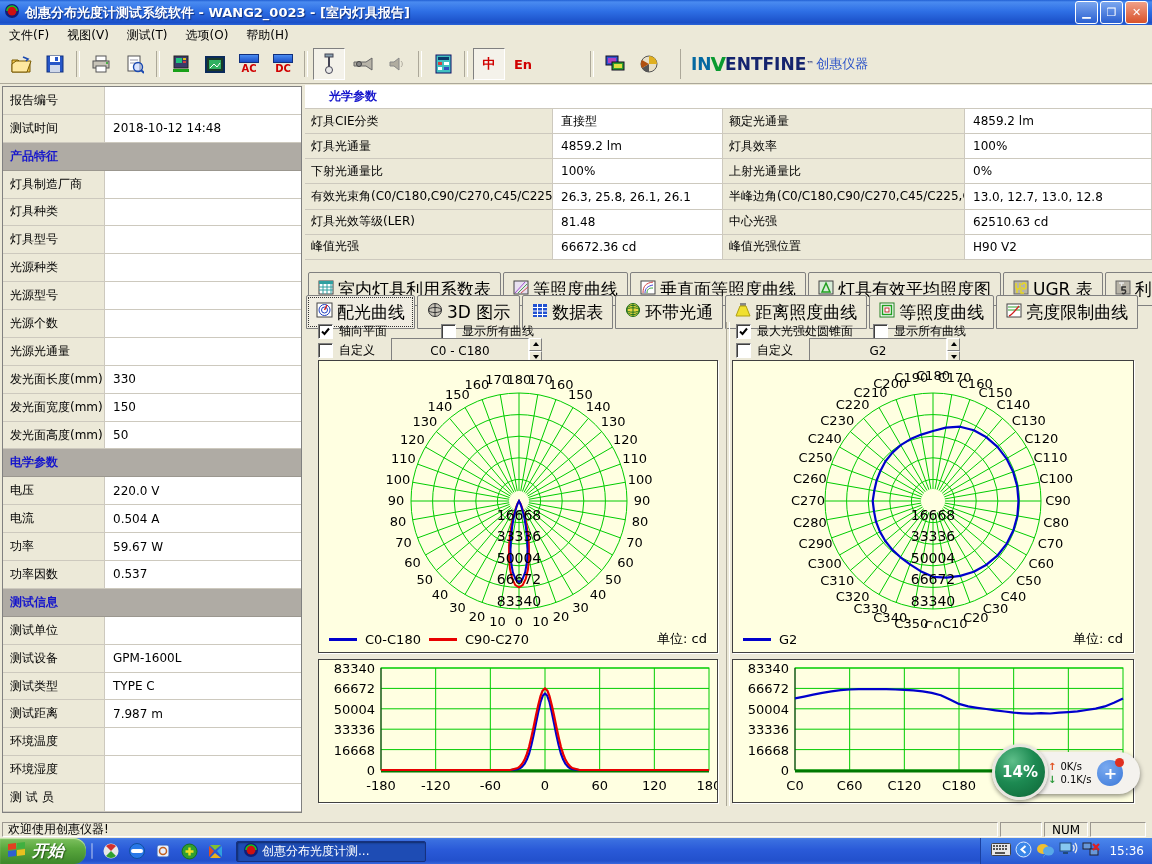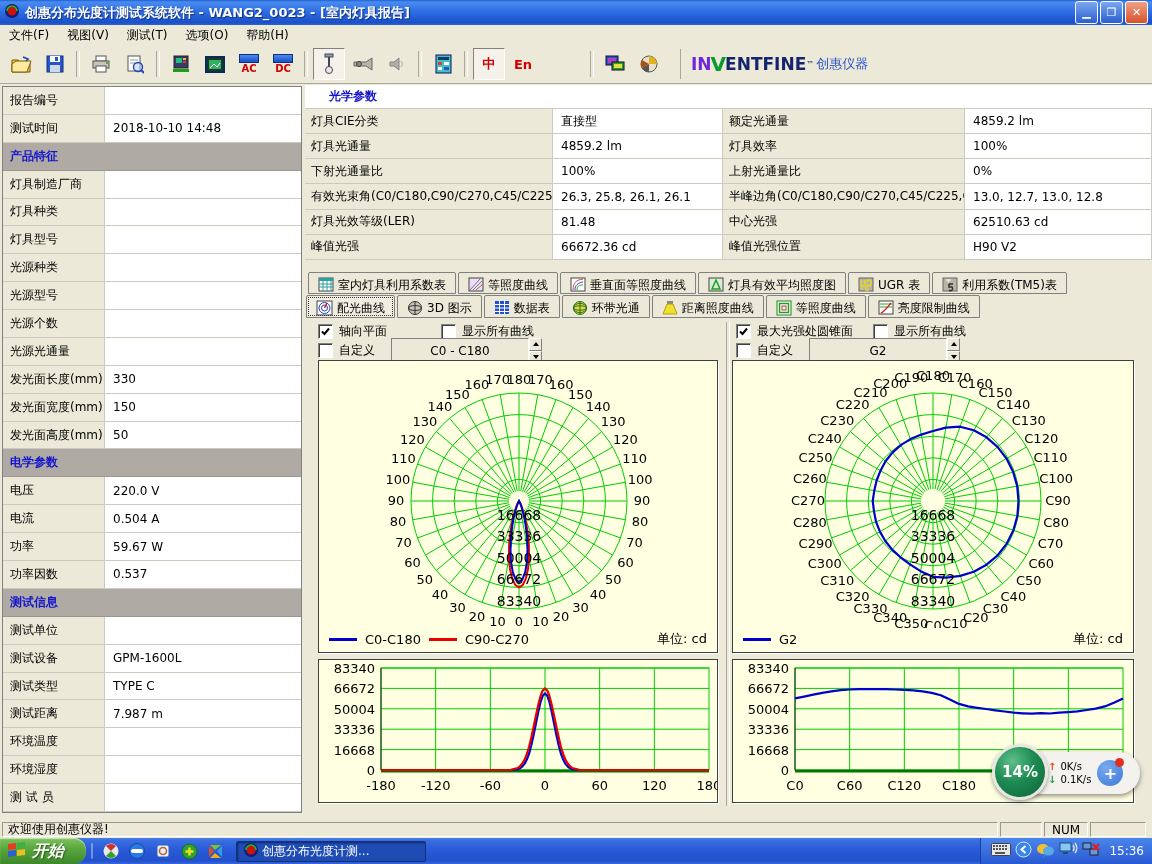--- a/index.html
+++ b/index.html
@@ -27,21 +27,21 @@
     background:transparent;border:1px solid transparent;margin:0 1px;position:relative;}
   .tbtn.pressed{border-color:#808080 #fff #fff #808080;background:#F4F2EA;}
   .tsep{width:2px;height:26px;border-left:1px solid #aca899;border-right:1px solid #fff;margin:0 4px;}
   .langtxt{color:#d00000;font-weight:bold;font-size:13px;}
   .acdc{display:flex;flex-direction:column;align-items:center;line-height:1;}
   .acdc .bar{width:18px;height:7px;background:linear-gradient(180deg,#4a8bf0,#1b50c8);
     border:1px solid #10307e;margin-bottom:1px;}
   .acdc .t{color:#d00000;font-weight:bold;font-size:10px;}
   #brandbox{margin-left:14px;height:30px;display:flex;align-items:center;padding:0 10px;
     border-left:1px solid #aca899;}
-  #brandbox .b1{color:#6d28d9;font-weight:bold;font-size:17px;letter-spacing:0;}
+  #brandbox .b1{color:#0369a1;font-weight:bold;font-size:17px;letter-spacing:0;}
   #brandbox .bv{color:#0a9a30;font-weight:bold;font-size:20px;margin:0 -1px;}
   #brandbox .b2{color:#15246e;font-weight:bold;font-size:17px;}
   #brandbox .btm{color:#15246e;font-size:8px;vertical-align:super;}
   #brandbox .bcn{color:#2a52c8;font-size:13px;margin-left:2px;}
   
   #left-table{position:absolute;left:2px;top:86px;width:300px;height:727px;background:#fff;
     display:grid;grid-template-columns:102px 1fr;grid-auto-rows:1fr;
     border:1px solid #808080;box-sizing:border-box;}
   .lt-lbl{background:#ECE9D8;border-right:1px solid #cdc9be;border-bottom:1px solid #cdc9be;
     display:flex;align-items:center;padding-left:7px;}
@@ -55,22 +55,22 @@
   #opt-table{position:absolute;left:305px;top:109px;width:847px;height:151px;
     display:grid;grid-template-columns:248px 170px 242px 187px;grid-auto-rows:1fr;background:#fff;}
   .ot-lbl{background:#ECE9D8;border-right:1px solid #cdc9be;border-bottom:1px solid #cdc9be;
     display:flex;align-items:center;padding-left:6px;white-space:nowrap;overflow:hidden;}
   .ot-val{background:#fff;border-right:1px solid #cdc9be;border-bottom:1px solid #cdc9be;
     display:flex;align-items:center;padding-left:8px;white-space:nowrap;overflow:hidden;}
   
   .tabsrow{position:absolute;display:flex;gap:2px;}
   #tabs1{left:308px;top:272px;height:22px;}
   #tabs2{left:306px;top:295px;height:23px;}
-  .tab{display:flex;gap:4px;padding:4px 9px;background:#ECE9D8;
-    border:1px solid #808080;border-radius:2px 2px 0 0;white-space:nowrap;font-size:12px;}
+  .tab{display:flex;align-items:center;gap:4px;padding:16px 9px;background:#ECE9D8;
+    border:1px solid #808080;border-radius:2px 2px 0 0;white-space:nowrap;font-size:17px;}
   .tab.active{outline:1px dotted #333;outline-offset:-3px;background:#F0EDE2;font-weight:normal;}
   
   .ctrl-group{position:absolute;top:322px;height:38px;}
   #ctrlL{left:318px;width:400px;}
   #ctrlR{left:736px;width:400px;}
   .ctrl-line{display:flex;align-items:center;height:19px;gap:6px;}
   .cbx{width:13px;height:13px;background:#fff;border:1px solid;border-color:#808080 #fff #fff #808080;
     box-shadow:inset 1px 1px 0 #404040;display:inline-flex;align-items:center;justify-content:center;flex:none;}
   .dd{display:flex;align-items:stretch;height:26px;margin-left:10px;border-radius:9px;}
   .dd-text{width:136px;background:#ECE9D8;border:1px solid;border-color:#808080 #fff #fff #808080;
@@ -284,21 +284,21 @@
         <span class="b2">ENTFINE</span>
         <span class="btm">™</span>
         <span class="bcn">创惠仪器</span>
     </span>
   </div>
 
   <div id="left-table">
       <div class="lt-lbl">报告编号</div>
       <div class="lt-val"></div>
       <div class="lt-lbl">测试时间</div>
-      <div class="lt-val">2018-10-10 14:48</div>
+      <div class="lt-val">2018-10-12 14:48</div>
       <div class="lt-sec">产品特征</div>
       <div class="lt-lbl">灯具制造厂商</div>
       <div class="lt-val"></div>
       <div class="lt-lbl">灯具种类</div>
       <div class="lt-val"></div>
       <div class="lt-lbl">灯具型号</div>
       <div class="lt-val"></div>
       <div class="lt-lbl">光源种类</div>
       <div class="lt-val"></div>
       <div class="lt-lbl">光源型号</div>

